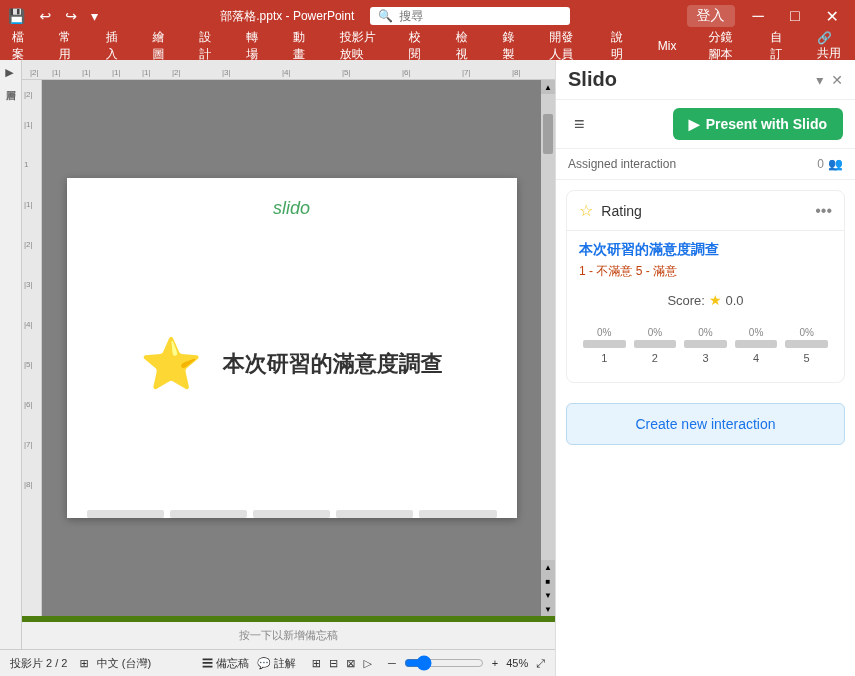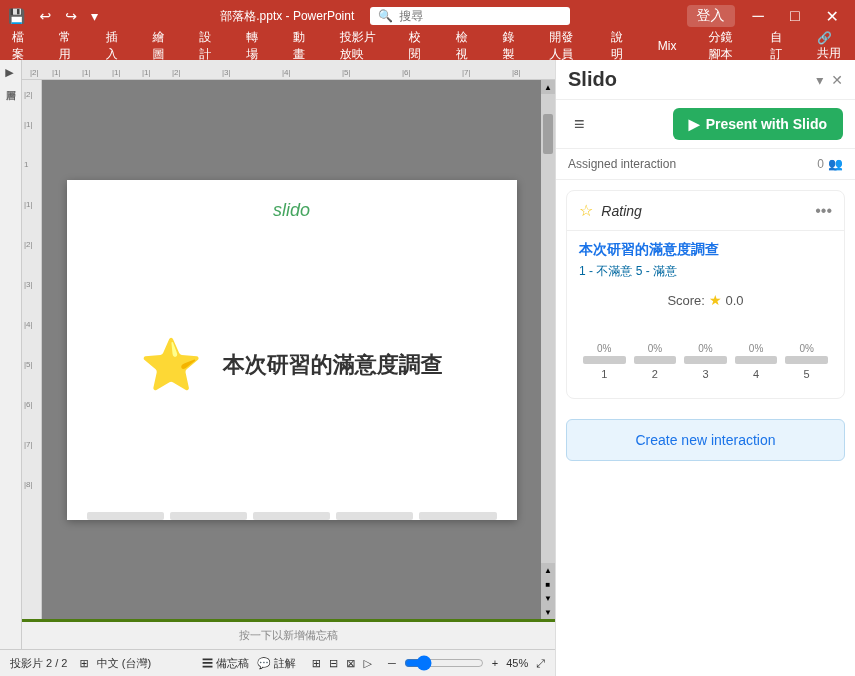--- a/index.html
+++ b/index.html
@@ -269,21 +269,20 @@
 
     .star-icon-small {
       font-size: 16px;
       color: #f5c518;
     }
 
     .rating-card-title {
       font-size: 14px;
       font-weight: 500;
       color: #333;
-      font-style: italic;
     }
 
     .more-btn {
       background: none;
       border: none;
       cursor: pointer;
       font-size: 16px;
       color: #888;
     }
 
@@ -293,29 +292,28 @@
 
     .rating-question {
       font-size: 14px;
       font-weight: bold;
       color: #1a73e8;
       margin-bottom: 4px;
     }
 
     .rating-scale {
       font-size: 12px;
-      color: #0369a1;
+      color: #c2410c;
       margin-bottom: 12px;
     }
 
     .rating-score {
       text-align: center;
       font-size: 13px;
       color: #555;
-      margin-bottom: 16px;
       display: flex;
       align-items: center;
       justify-content: center;
       gap: 4px;
     }
 
     .score-star { color: #f5c518; font-size: 14px; }
 
     
     .bar-chart {
@@ -385,21 +383,21 @@
       color: #aaa;
       padding: 4px;
       margin-top: auto;
     }
 
     .slide-bottom-note {
       font-size: 11px;
       color: #888;
       padding: 6px 10px;
       text-align: center;
-      border-top: 3px solid #4d7c0f;
+      border-top: 6px solid #4d7c0f;
     }
   </style>
 </head>
 <body>
 
 <div class="title-bar">
   <div class="title-bar-left">
     <span class="title-bar-icon">💾</span>
     <div class="title-bar-actions">
       <button class="title-bar-btn">↩</button>

